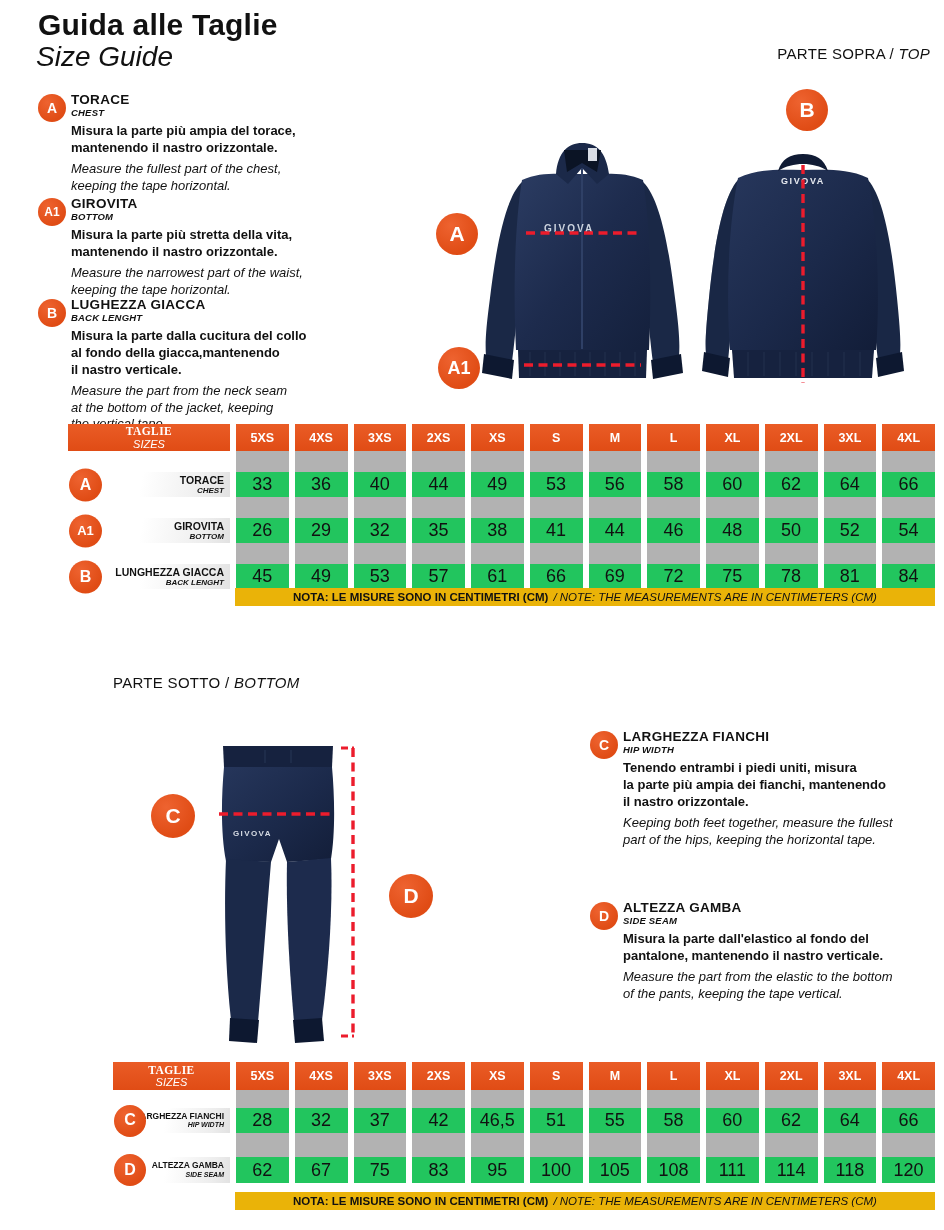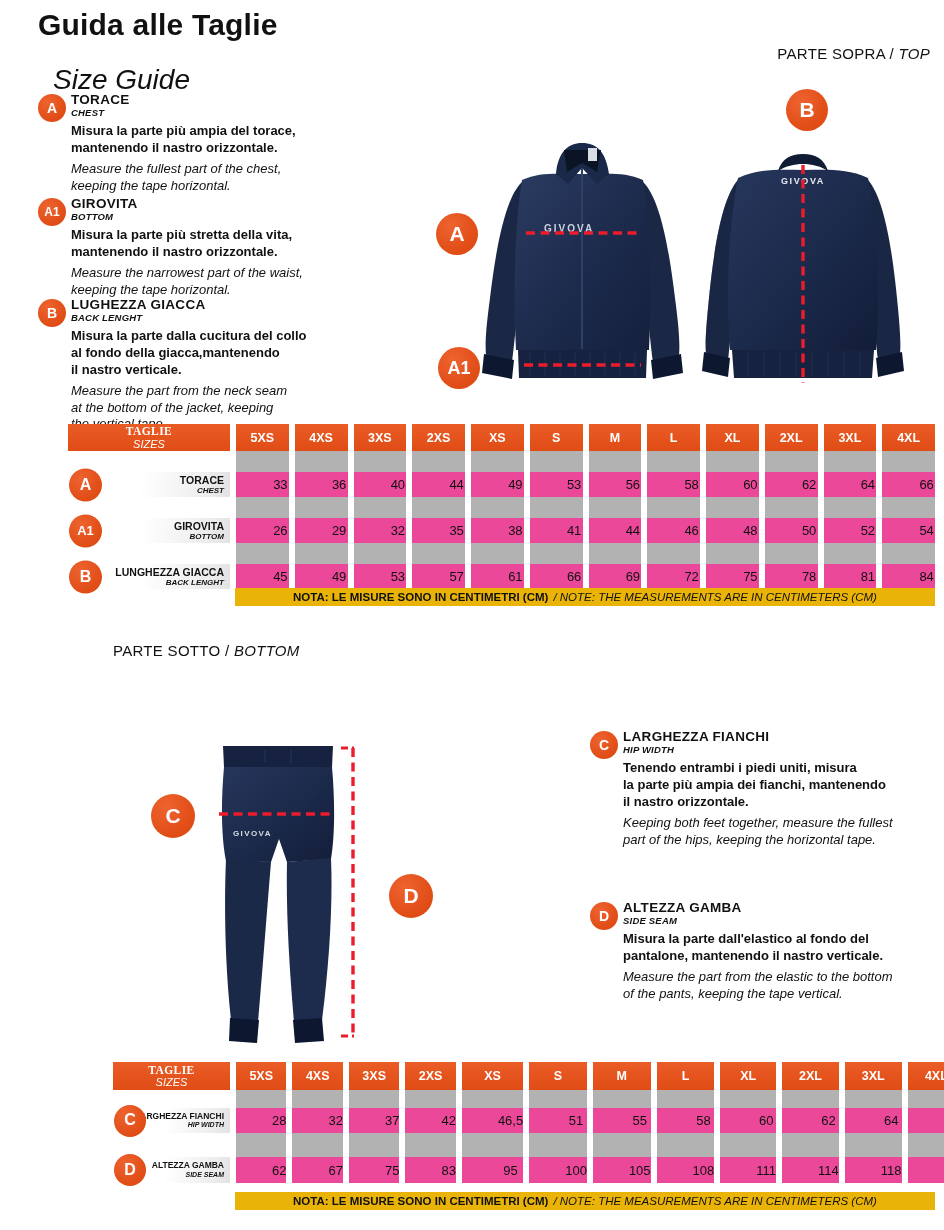--- a/index.html
+++ b/index.html
@@ -2,25 +2,25 @@
 <html><head>
 <meta charset="utf-8">
 <style>
   * { margin:0; padding:0; box-sizing:border-box; }
   html,body { background:#ffffff; }
   body { font-family:"Liberation Sans", sans-serif; color:#111; }
   #page { position:relative; width:944px; height:1230px; background:#fff; overflow:hidden; }
 
   
   .title-it { position:absolute; left:38px; top:8px; font-size:30px; font-weight:700; letter-spacing:0.2px; }
-  .title-en { position:absolute; left:53px; top:41px; font-size:28px; font-style:italic;margin-top:23px; }
+  .title-en { position:absolute; left:36px; top:41px; font-size:28px; font-style:italic; }
   .section-label { position:absolute; font-size:15px; letter-spacing:0.3px; white-space:nowrap; }
   .section-label .it-part { font-style:italic; }
   #parte-sopra { top:45px; right:14px; text-align:right; }
-  #parte-sotto { left:113px; top:642px; }
+  #parte-sotto { left:113px; top:674px; }
 
   
   .circ { background:radial-gradient(circle at 35% 30%, #ee6330, #e04c15 70%); border-radius:50%;
           color:#fff; font-weight:700; display:flex; align-items:center; justify-content:center; }
   .circ-desc { width:28px; height:28px; font-size:14px; }
   .circ-marker { position:absolute; width:42px; height:42px; font-size:21px; }
 
   
   .measure-block { position:absolute; width:330px; }
   .mb-left { left:38px; }
@@ -39,21 +39,21 @@
   #table-bottom { left:113px; top:1062px; width:822px; grid-template-columns:117px repeat(12, 1fr);
                 grid-template-rows:28px 18px 25px 24px 26px; }
   .cell-corner { background:linear-gradient(#ea5c26,#e04c15); color:#fff; display:flex; flex-direction:column;
                  align-items:center; justify-content:center; line-height:1.1; }
   .cell-corner .tl { font-size:11.5px; font-weight:700; letter-spacing:0.4px;font-family:Liberation Serif, serif; }
   .cell-corner .tl-en { font-size:11px; font-style:italic; }
   .cell-size { background:linear-gradient(#ea5c26,#e04c15); color:#fff; font-size:12.5px; font-weight:600;
                display:flex; align-items:center; justify-content:center; }
   .cell-spacer { background:#b2b2b2; }
   .cell-label-spacer { background:transparent; }
-  .cell-val { background:#ec4899; font-size:13px; display:flex; align-items:center; justify-content:center;padding-left:36px; }
+  .cell-val { background:#22c55e; font-size:18px; display:flex; align-items:center; justify-content:center; }
   .cell-label { position:relative; background:linear-gradient(100deg,#ffffff 45%,#ededed 85%,#e2e2e2);
                 display:flex; flex-direction:column; align-items:flex-end; justify-content:center;
                 padding-right:6px; line-height:1.15; }
   .cell-label .circ { position:absolute; left:1px; top:50%; transform:translateY(-50%); z-index:2; }
   #table-top .cell-label .circ { width:33px; height:33px; font-size:16px; }
   #table-bottom .cell-label .circ { width:32px; height:32px; font-size:16px; }
   .cell-label .rl-it { font-weight:700; }
   .cell-label .rl-en { font-weight:700; font-style:italic; }
   #table-top .rl-it { font-size:10.5px; }
   #table-top .rl-en { font-size:8px; }

